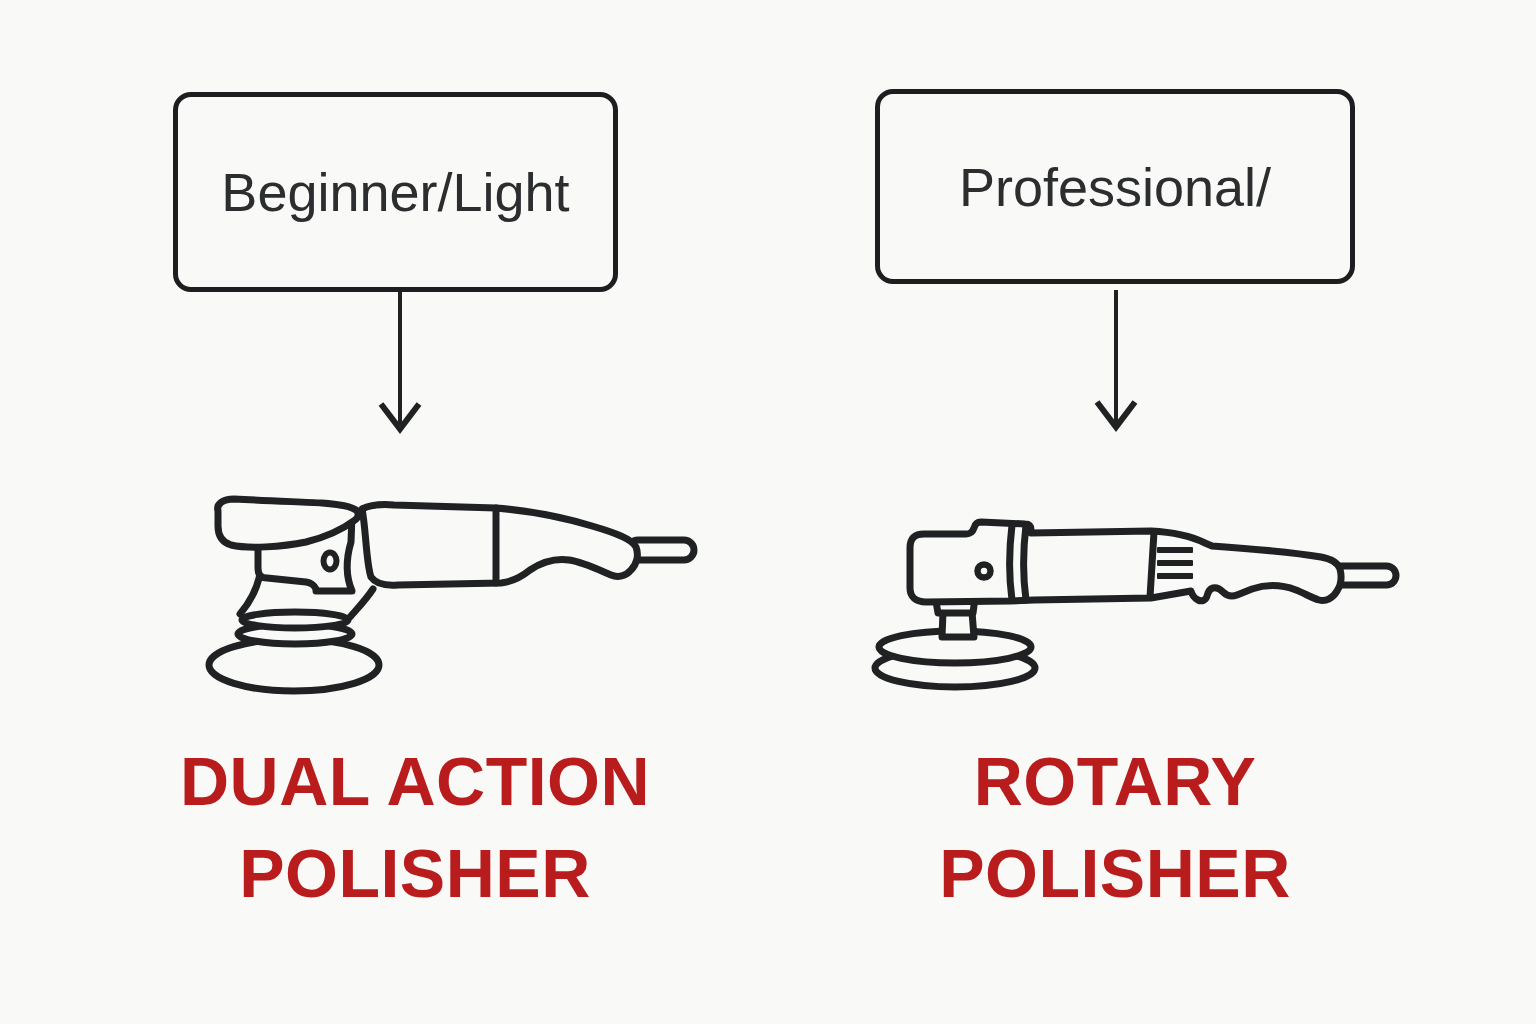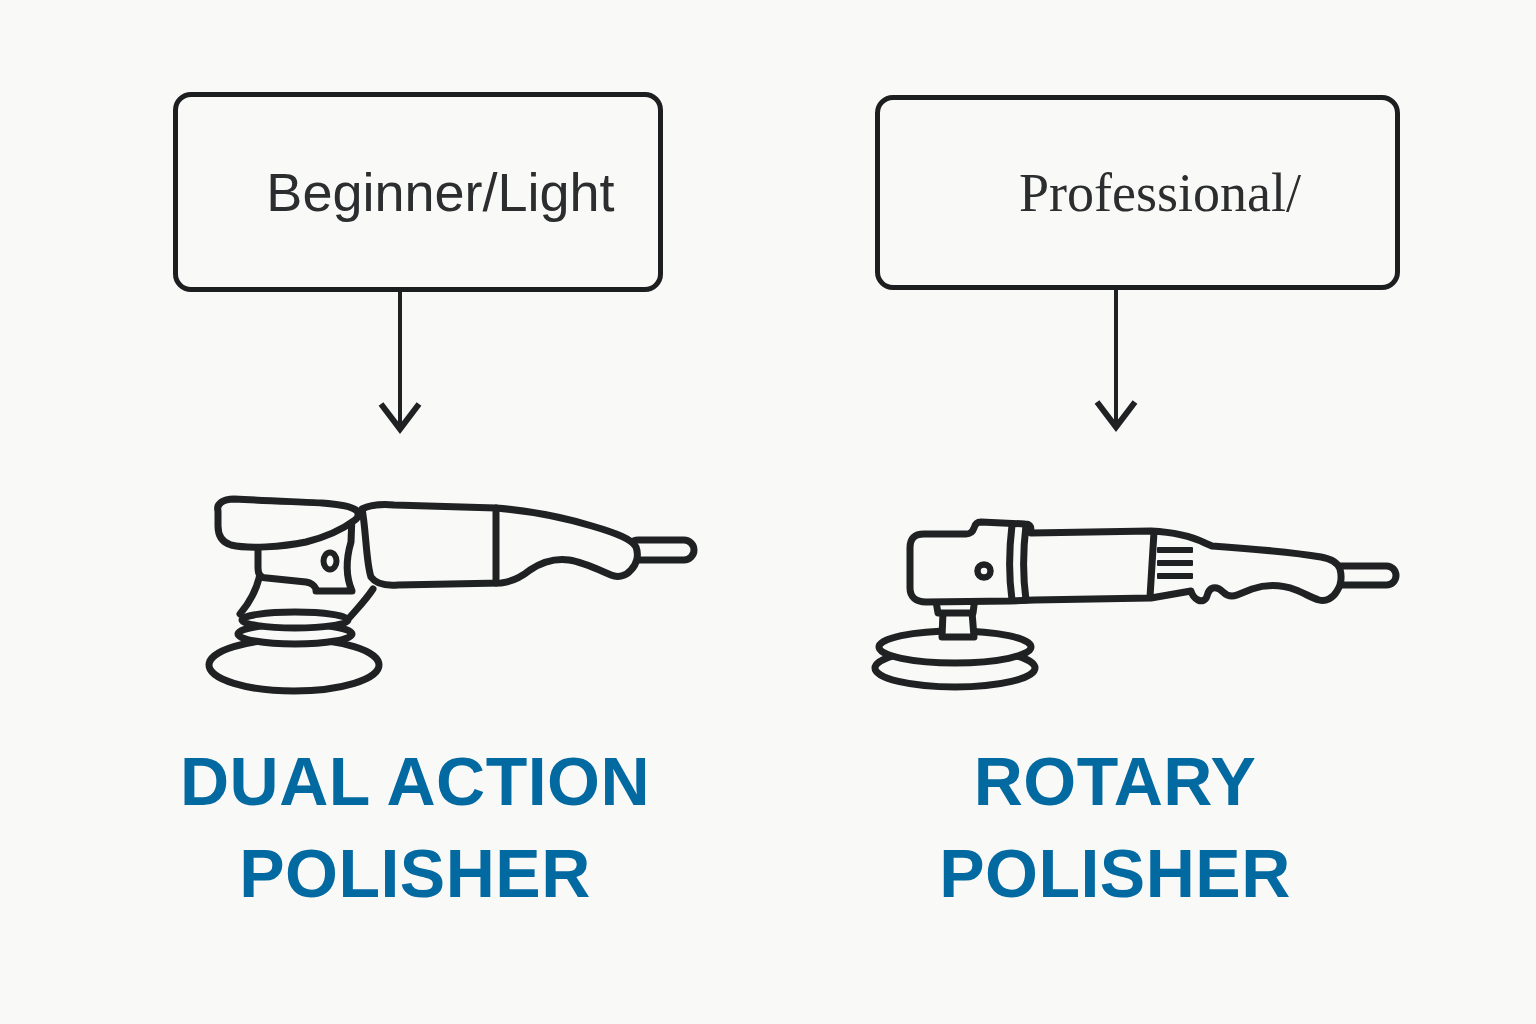--- a/index.html
+++ b/index.html
@@ -9,33 +9,32 @@
     font-family:"Liberation Sans", sans-serif;
   }
   .stage{position:absolute;inset:0;}
   .tag-box{
     position:absolute;
     border:5px solid #1c1e1f;border-radius:18px;
     display:flex;flex-direction:column;align-items:center;justify-content:center;
     text-align:center;
     color:#2b2d2e;font-size:54px;line-height:74px;font-weight:500;
     background:transparent;
-    padding-left:45px;
   }
   .tag-box--left{left:173px;top:92px;width:435px;height:190px;}
-  .tag-box--right{left:875px;top:95px;width:470px;height:185px;font-family:Liberation Serif, serif;}
+  .tag-box--right{left:875px;top:89px;width:470px;height:185px;}
   .arrow-svg{position:absolute;width:60px;height:148px;}
   .arrow-svg--left{left:370px;top:290px;}
   .arrow-svg--right{left:1086px;top:288px;}
   .illus{position:absolute;}
   .illus--left{left:180px;top:460px;width:560px;height:250px;}
   .illus--right{left:860px;top:480px;width:580px;height:230px;}
   .caption{
     position:absolute;top:735px;
-    text-align:center;color:#0369a1;
+    text-align:center;color:#b91c1c;
     font-size:68px;line-height:92px;font-weight:700;letter-spacing:0.5px;
   }
   .caption--left{left:120px;width:590px;}
   .caption--right{left:850px;width:530px;text-align:center;}
   .caption div{white-space:nowrap;}
 </style>
 </head>
 <body>
 
 <div class="stage">

